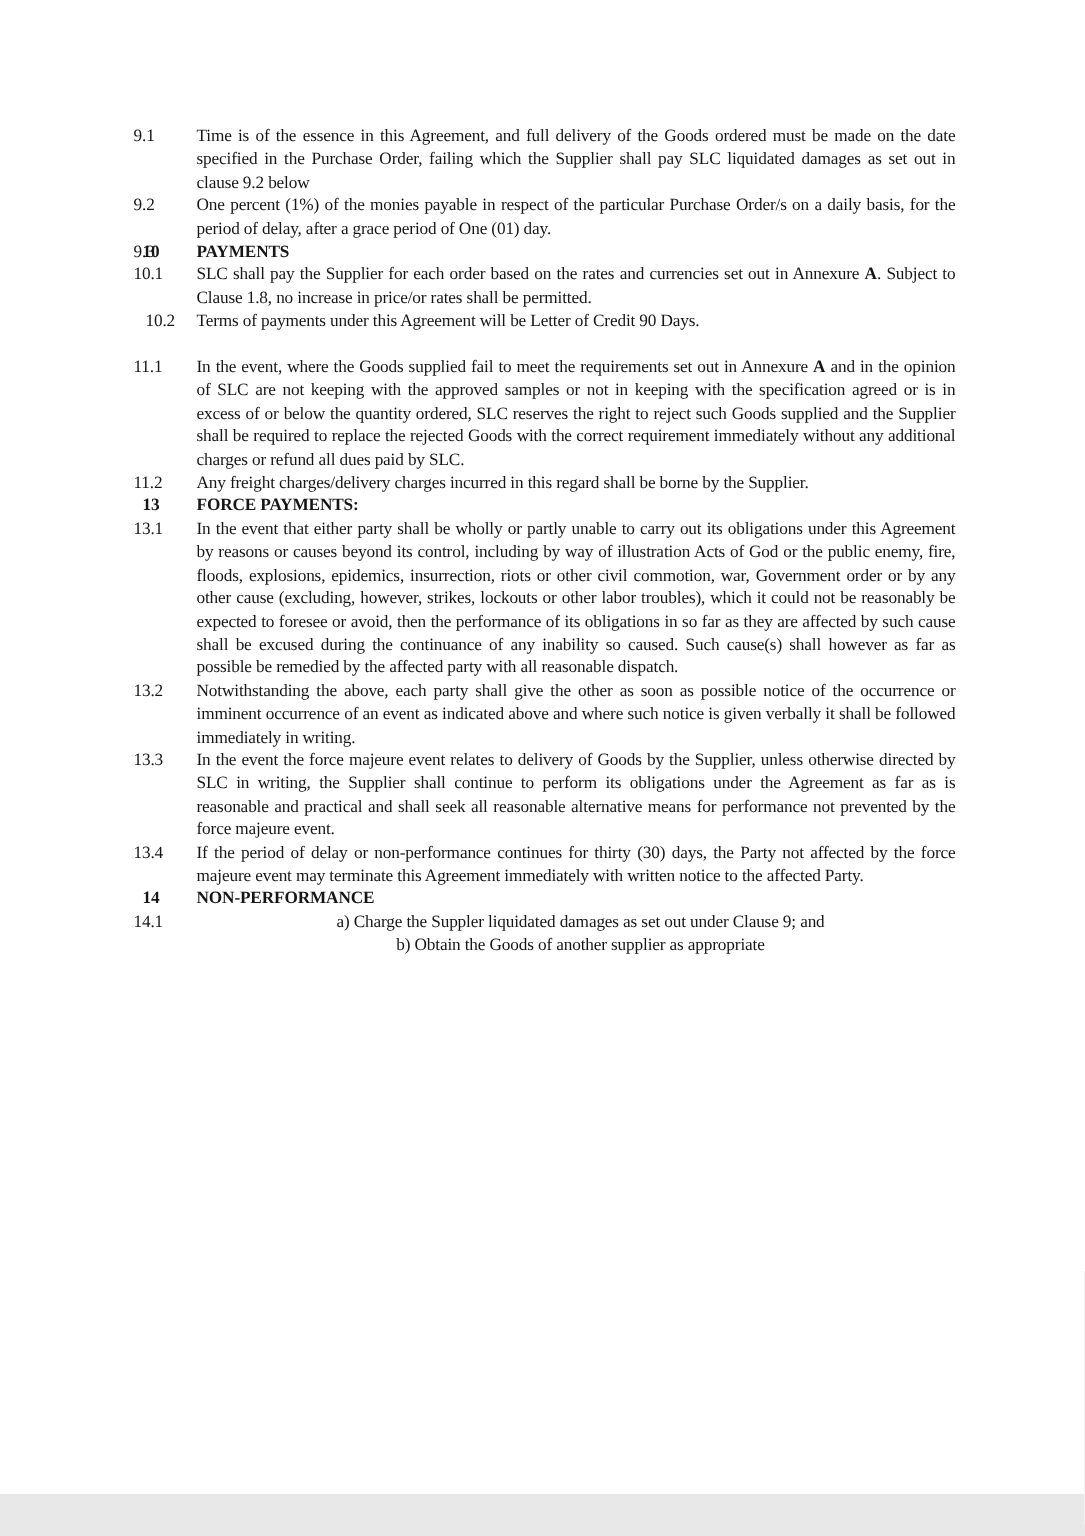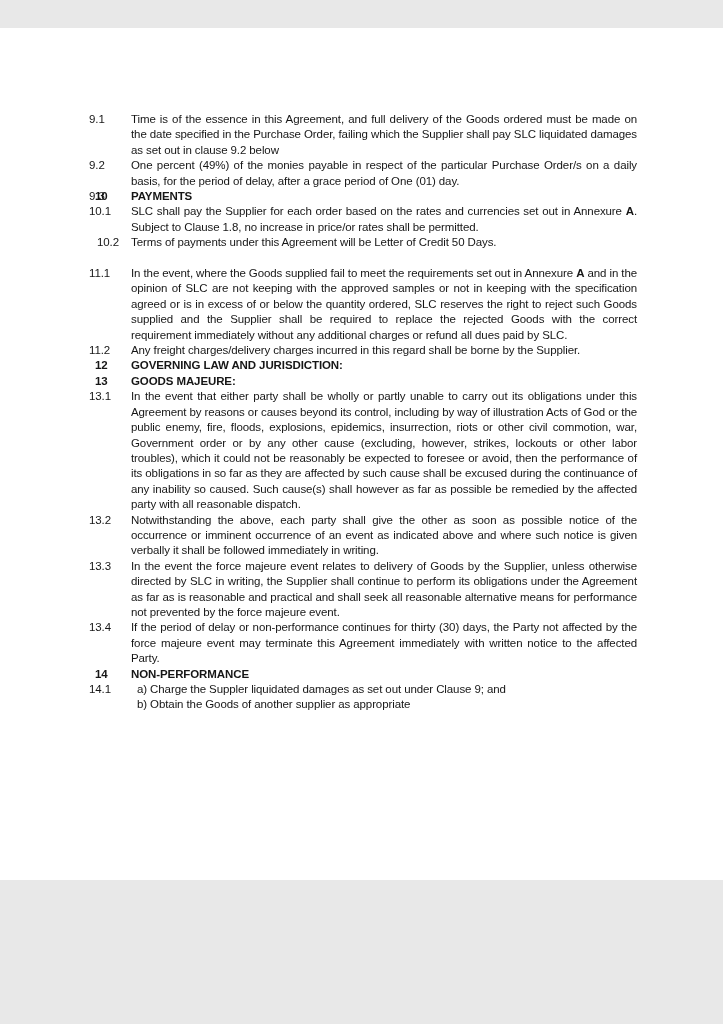--- a/index.html
+++ b/index.html
@@ -1,27 +1,26 @@
 <!DOCTYPE html>
 <html><head>
 <meta charset="utf-8">
 <style>
   html, body { margin: 0; padding: 0; background: #e8e8e8; }
   .page {
     width: 723px;
-    height: 852px;
+    height: 996px;
     background: #ffffff;
     position: relative;
     overflow: hidden;
-    font-family: Liberation Sans, sans-serif;
+    font-family: Liberation Serif, serif;
     font-size: 11.5px;
     line-height: 15.4px;
     color: #161616;
     letter-spacing: -0.1px;
-    margin-top: 28px;
   }
   .content {
     position: absolute;
     left: 89px;
     top: 84px;
     width: 548px;
   }
   .clause {
     position: relative;
     padding-left: 42px;
@@ -34,21 +33,21 @@
     white-space: nowrap;
   }
   .heading {
     font-weight: bold;
     text-align: left;
   }
   .heading .num { left: 6px; }
   .item2 .num { left: 8px; }
   .sub {
     padding-left: 48px;
-    text-align: left;
+    text-align: center;
   }
   .spacer {
     height: 15.4px;
     padding-left: 0;
   }
   .body b { font-weight: bold; }
   .footer {
     position: absolute;
     left: 89px;
     top: 938px;
@@ -56,30 +55,29 @@
     text-align: right;
   }
   .footer b { font-weight: bold; }
 </style>
 </head>
 <body>
 
 <div class="page">
   <div class="content" id="clauses">
       <div class="clause item"><span class="num">9.1</span><span class="body"><span>Time is of the essence in this Agreement, and full delivery of the Goods ordered must be made on the date specified in the Purchase Order, failing which the Supplier shall pay SLC liquidated damages as set out in clause 9.2 below</span></span></div>
-      <div class="clause item"><span class="num">9.2</span><span class="body"><span>One percent (49%) of the monies payable in respect of the particular Purchase Order/s on a daily basis, for the period of delay, after a grace period of One (01) day.</span></span></div>
+      <div class="clause item"><span class="num">9.2</span><span class="body"><span>One percent (1%) of the monies payable in respect of the particular Purchase Order/s on a daily basis, for the period of delay, after a grace period of One (01) day.</span></span></div>
       <div class="clause item"><span class="num">9.3</span></div>
       <div class="clause heading"><span class="num">10</span><span class="body"><span>PAYMENTS</span></span></div>
       <div class="clause item"><span class="num">10.1</span><span class="body"><span>SLC shall pay the Supplier for each order based on the rates and currencies set out in Annexure </span><b>A</b><span>.  Subject to Clause 1.8, no increase in price/or rates shall be permitted.</span></span></div>
-      <div class="clause item item2"><span class="num">10.2</span><span class="body"><span>Terms of payments under this Agreement will be Letter of Credit 50 Days.</span></span></div>
+      <div class="clause item item2"><span class="num">10.2</span><span class="body"><span>Terms of payments under this Agreement will be Letter of Credit 90 Days.</span></span></div>
       <div class="clause spacer"></div>
       <div class="clause item"><span class="num">11.1</span><span class="body"><span>In the event, where the Goods supplied fail to meet the requirements set out in Annexure </span><b>A</b><span> and in the opinion of SLC are not keeping with the approved samples or not in keeping with the specification agreed or is in excess of or below the quantity ordered, SLC reserves the right to reject such Goods supplied and the Supplier shall be required to replace the rejected Goods with the correct requirement immediately without any additional charges or refund all dues paid by SLC.</span></span></div>
       <div class="clause item"><span class="num">11.2</span><span class="body"><span>Any freight charges/delivery charges incurred in this regard shall be borne by the Supplier.</span></span></div>
-      <div class="clause heading"><span class="num">12</span><span class="body"><span>GOVERNING LAW AND JURISDICTION:</span></span></div>
-      <div class="clause heading"><span class="num">13</span><span class="body"><span>GOODS MAJEURE:</span></span></div>
+      <div class="clause heading"><span class="num">13</span><span class="body"><span>FORCE PAYMENTS:</span></span></div>
       <div class="clause item"><span class="num">13.1</span><span class="body"><span>In the event that either party shall be wholly or partly unable to carry out its obligations under this Agreement by reasons or causes beyond its control, including by way of illustration Acts of God or the public enemy, fire, floods, explosions, epidemics,  insurrection, riots or other civil commotion, war, Government order or by any other cause (excluding, however, strikes, lockouts or other labor troubles), which it could not be reasonably be expected to foresee or avoid, then the performance of its obligations in so far as they are affected by such cause shall be excused during the continuance of any inability so caused. Such cause(s) shall however as far as possible be remedied by the affected party with all reasonable dispatch.</span></span></div>
       <div class="clause item"><span class="num">13.2</span><span class="body"><span>Notwithstanding the above, each party shall give the other as soon as possible notice of the occurrence or imminent occurrence of an event as indicated above and where such notice is given verbally it shall be followed immediately in writing.</span></span></div>
       <div class="clause item"><span class="num">13.3</span><span class="body"><span>In the event the force majeure event relates to delivery of Goods by the Supplier, unless otherwise directed by SLC in writing, the Supplier shall continue to perform its obligations under the Agreement as far as is reasonable and practical and shall seek all reasonable alternative means for performance not prevented by the force majeure event.</span></span></div>
       <div class="clause item"><span class="num">13.4</span><span class="body"><span>If the period of delay or non-performance continues for thirty (30) days, the Party not affected by the force majeure event may terminate this Agreement immediately with written notice to the affected Party.</span></span></div>
       <div class="clause heading"><span class="num">14</span><span class="body"><span>NON-PERFORMANCE</span></span></div>
       <div class="clause item"><span class="num">14.1</span></div>
       <div class="clause sub"><span class="body"><span>a) Charge the Suppler liquidated damages as set out under Clause 9; and</span></span></div>
       <div class="clause sub"><span class="body"><span>b) Obtain the Goods of another supplier as appropriate</span></span></div>
     </div>
 </div>

